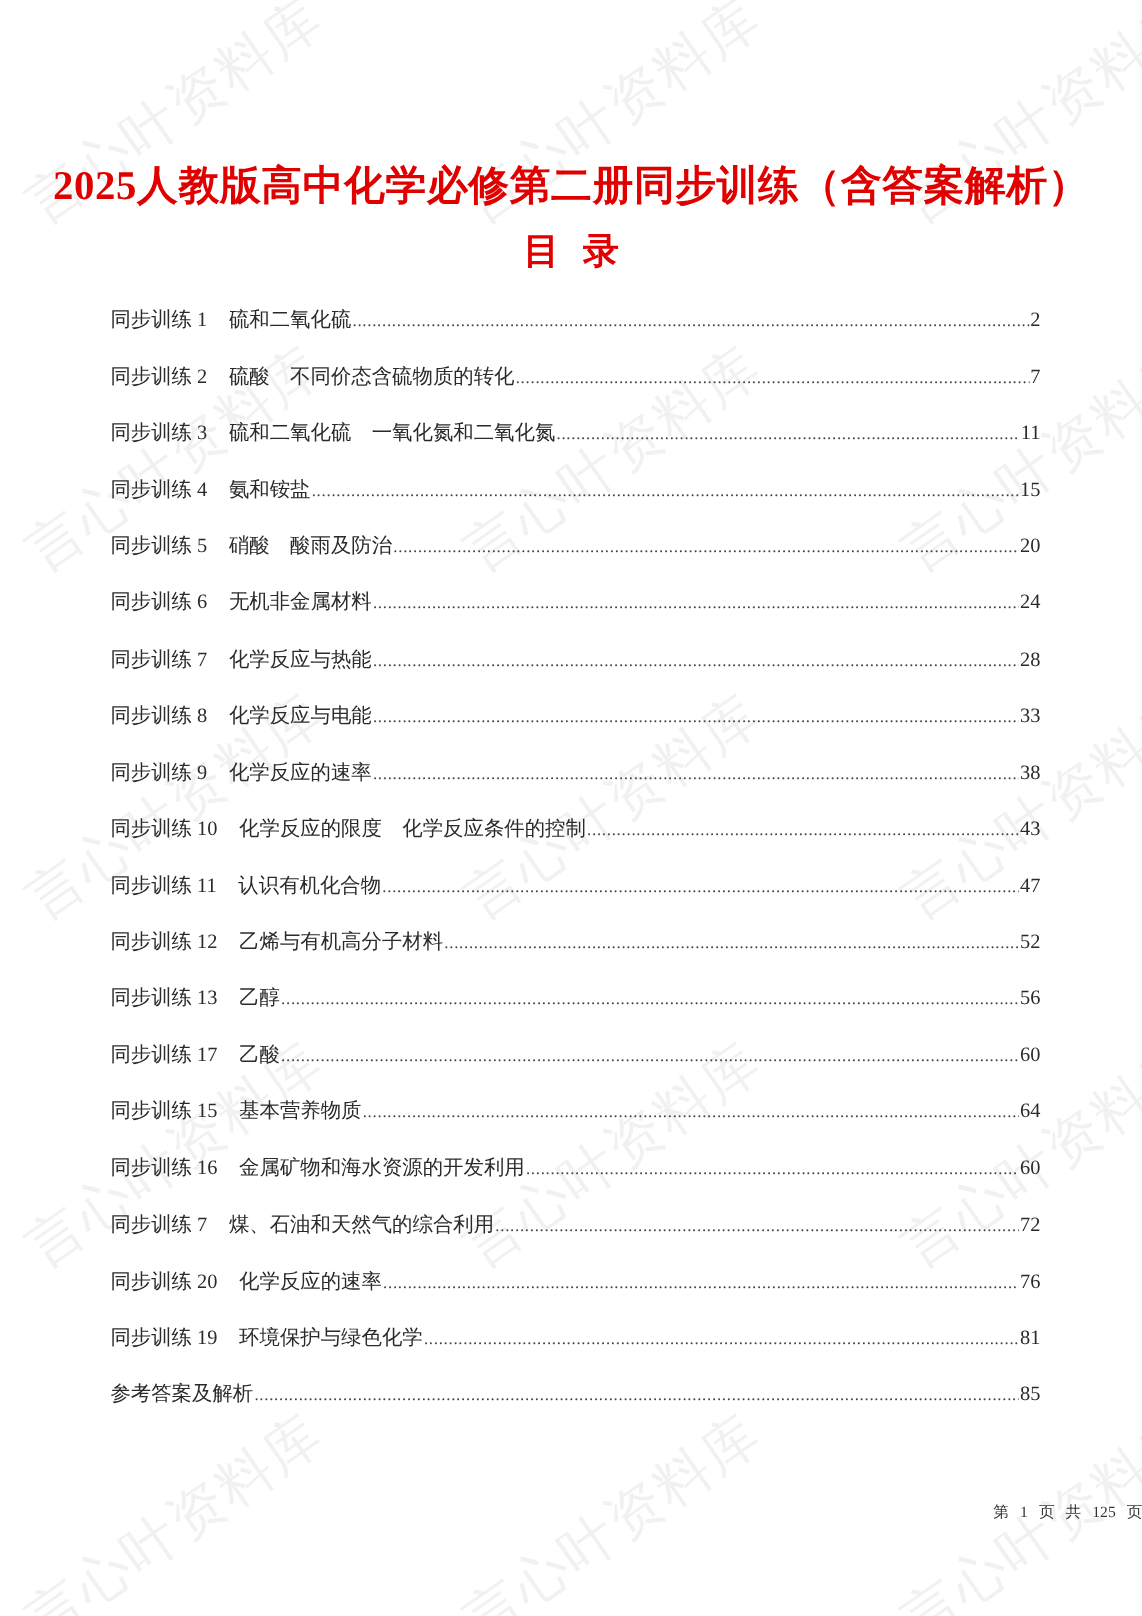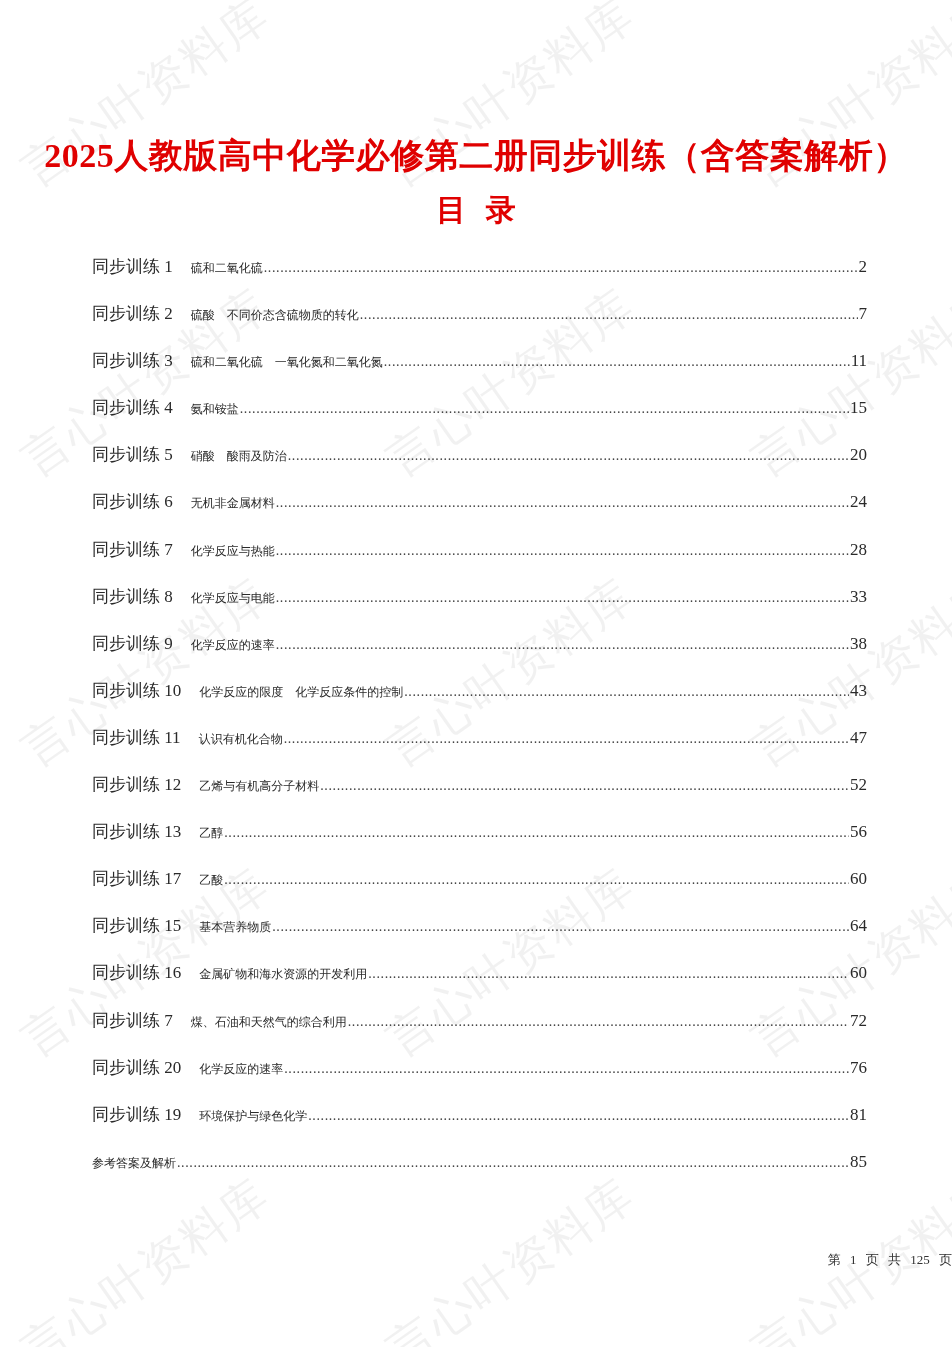--- a/index.html
+++ b/index.html
@@ -88,21 +88,21 @@
     .toc-num {
       font-family: "Liberation Serif", "DejaVu Serif", serif;
     }
     .toc-gap {
       display: inline-block;
       width: 18px;
     }
     .toc-title {
       white-space: nowrap;
       font-family: "DejaVu Serif", "Liberation Serif", serif;
-      font-size: 12px;
+      font-size: 17px;
     }
     .toc-leader {
       flex: 1;
       overflow: hidden;
       white-space: nowrap;
       font-family: "Liberation Serif", serif;
       font-size: 14px;
       color: #444;
       margin: 0 1px;
       letter-spacing: 0.6px;

